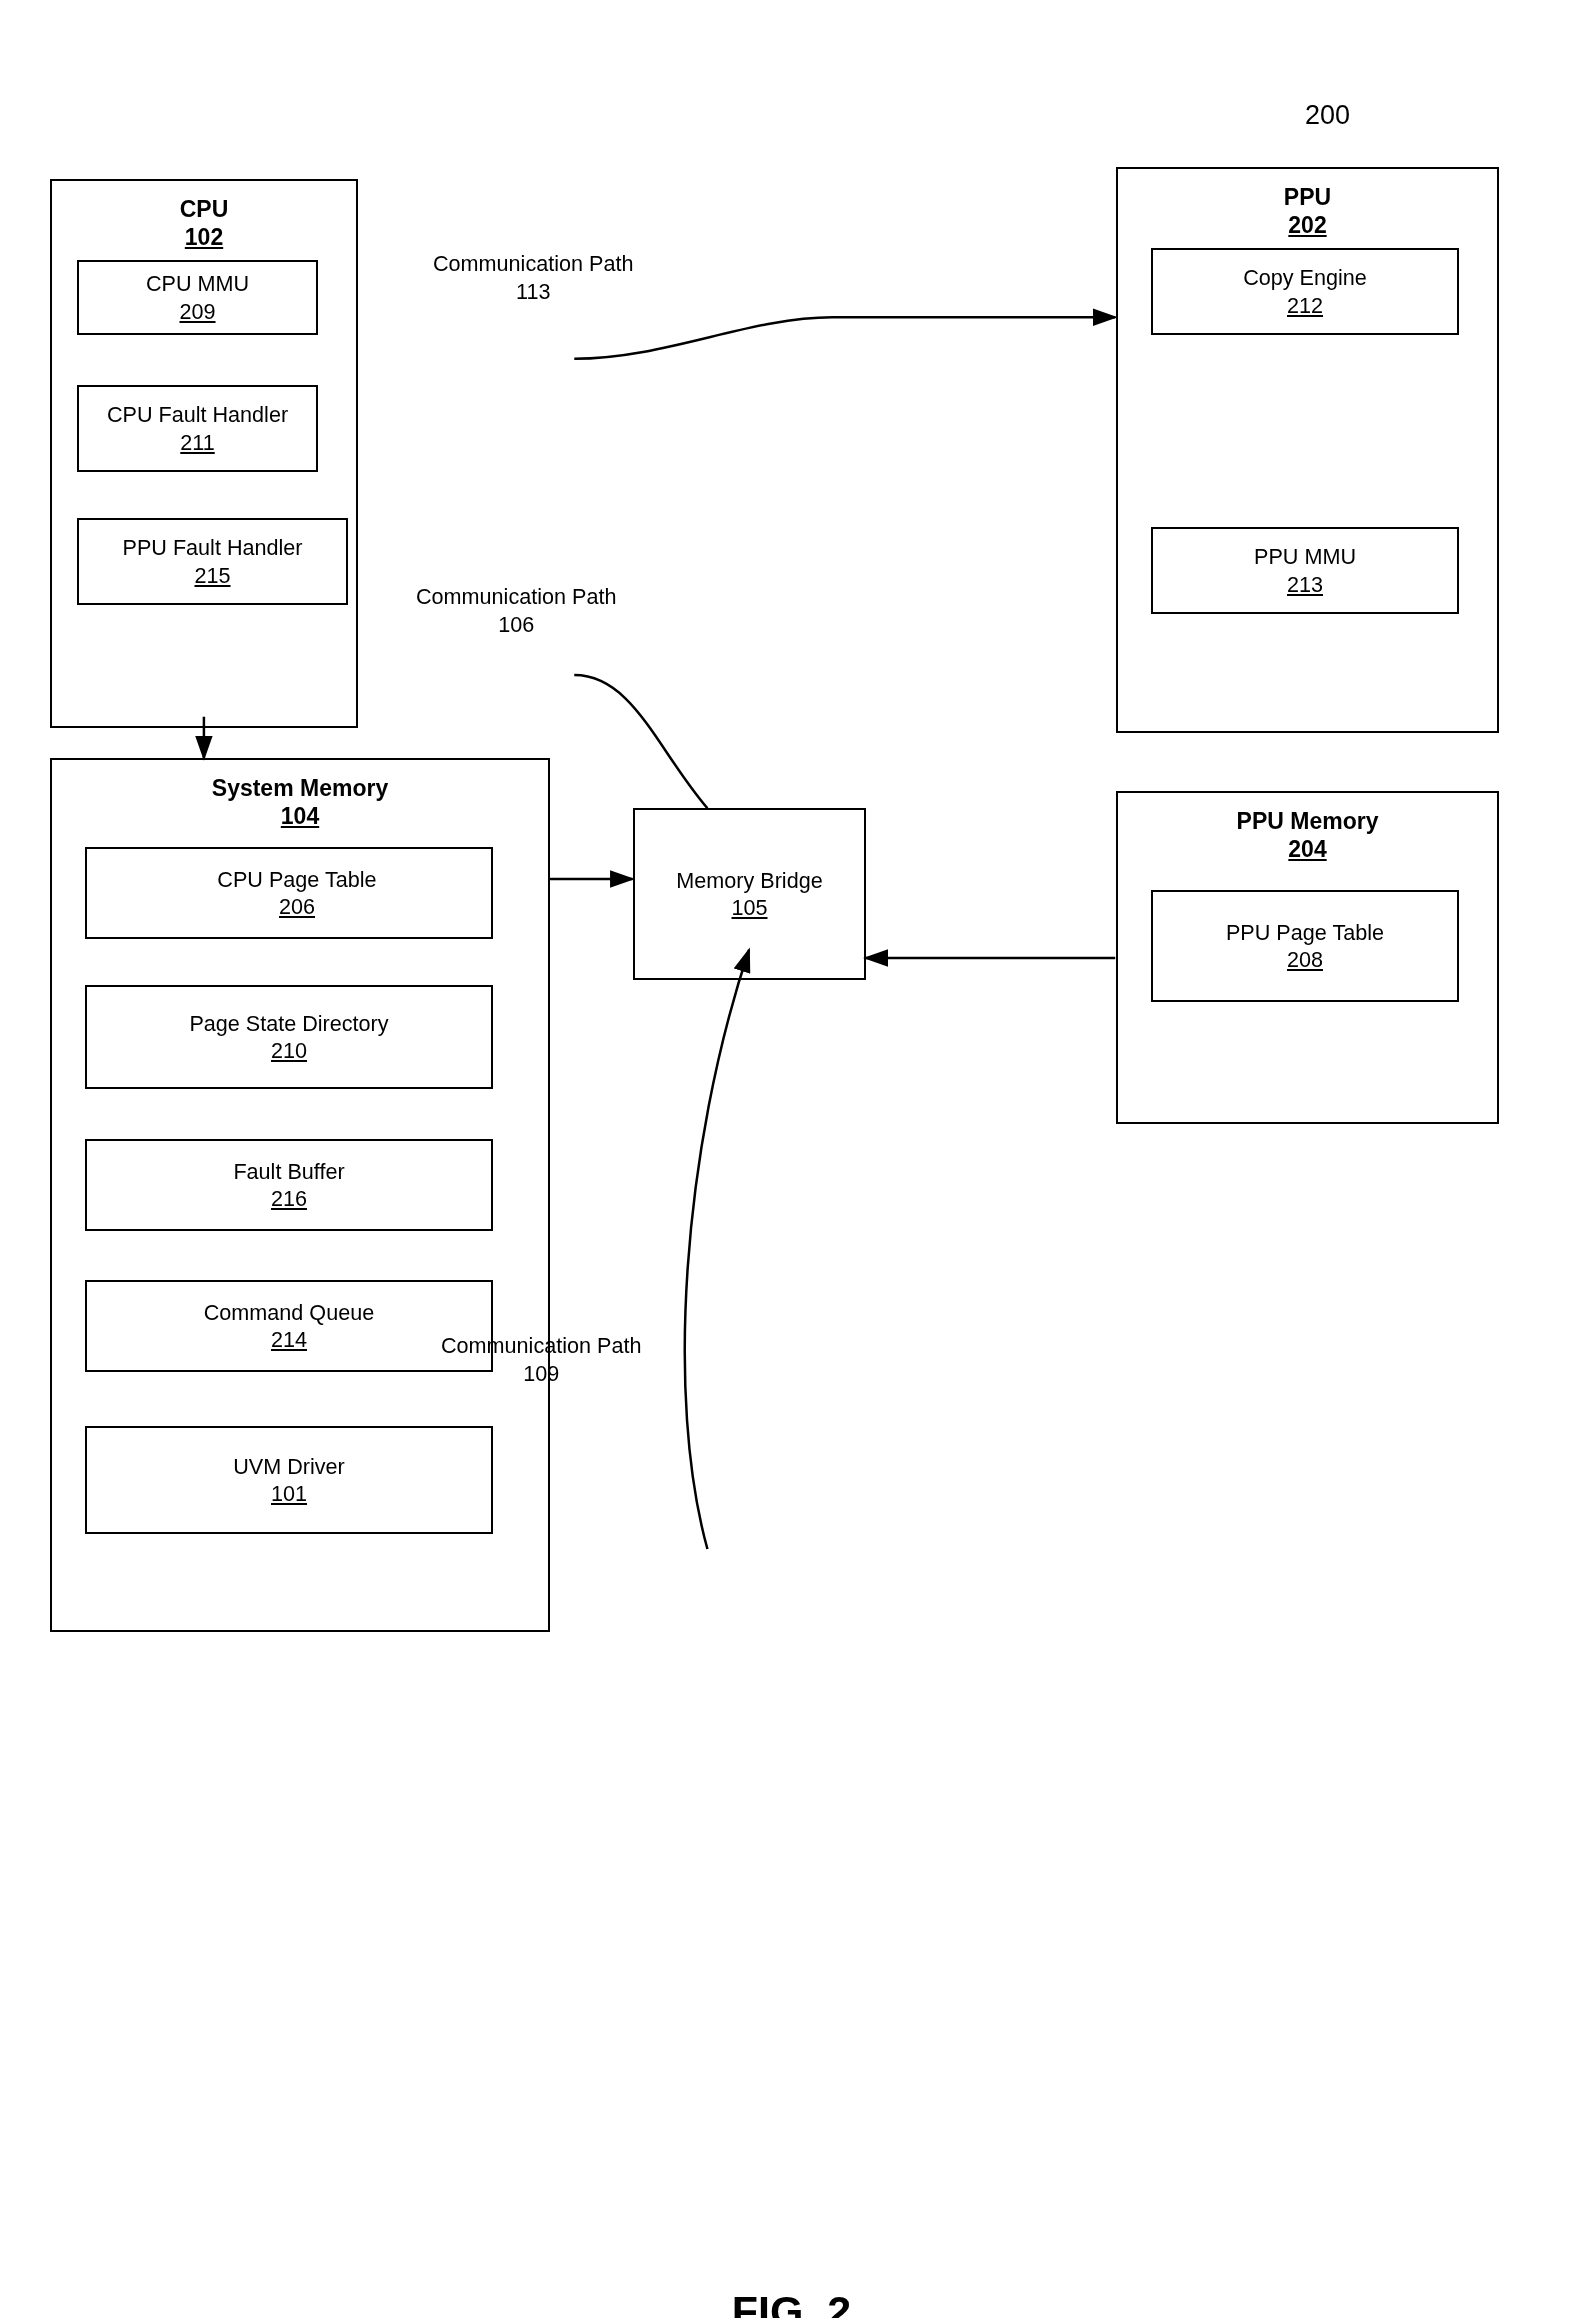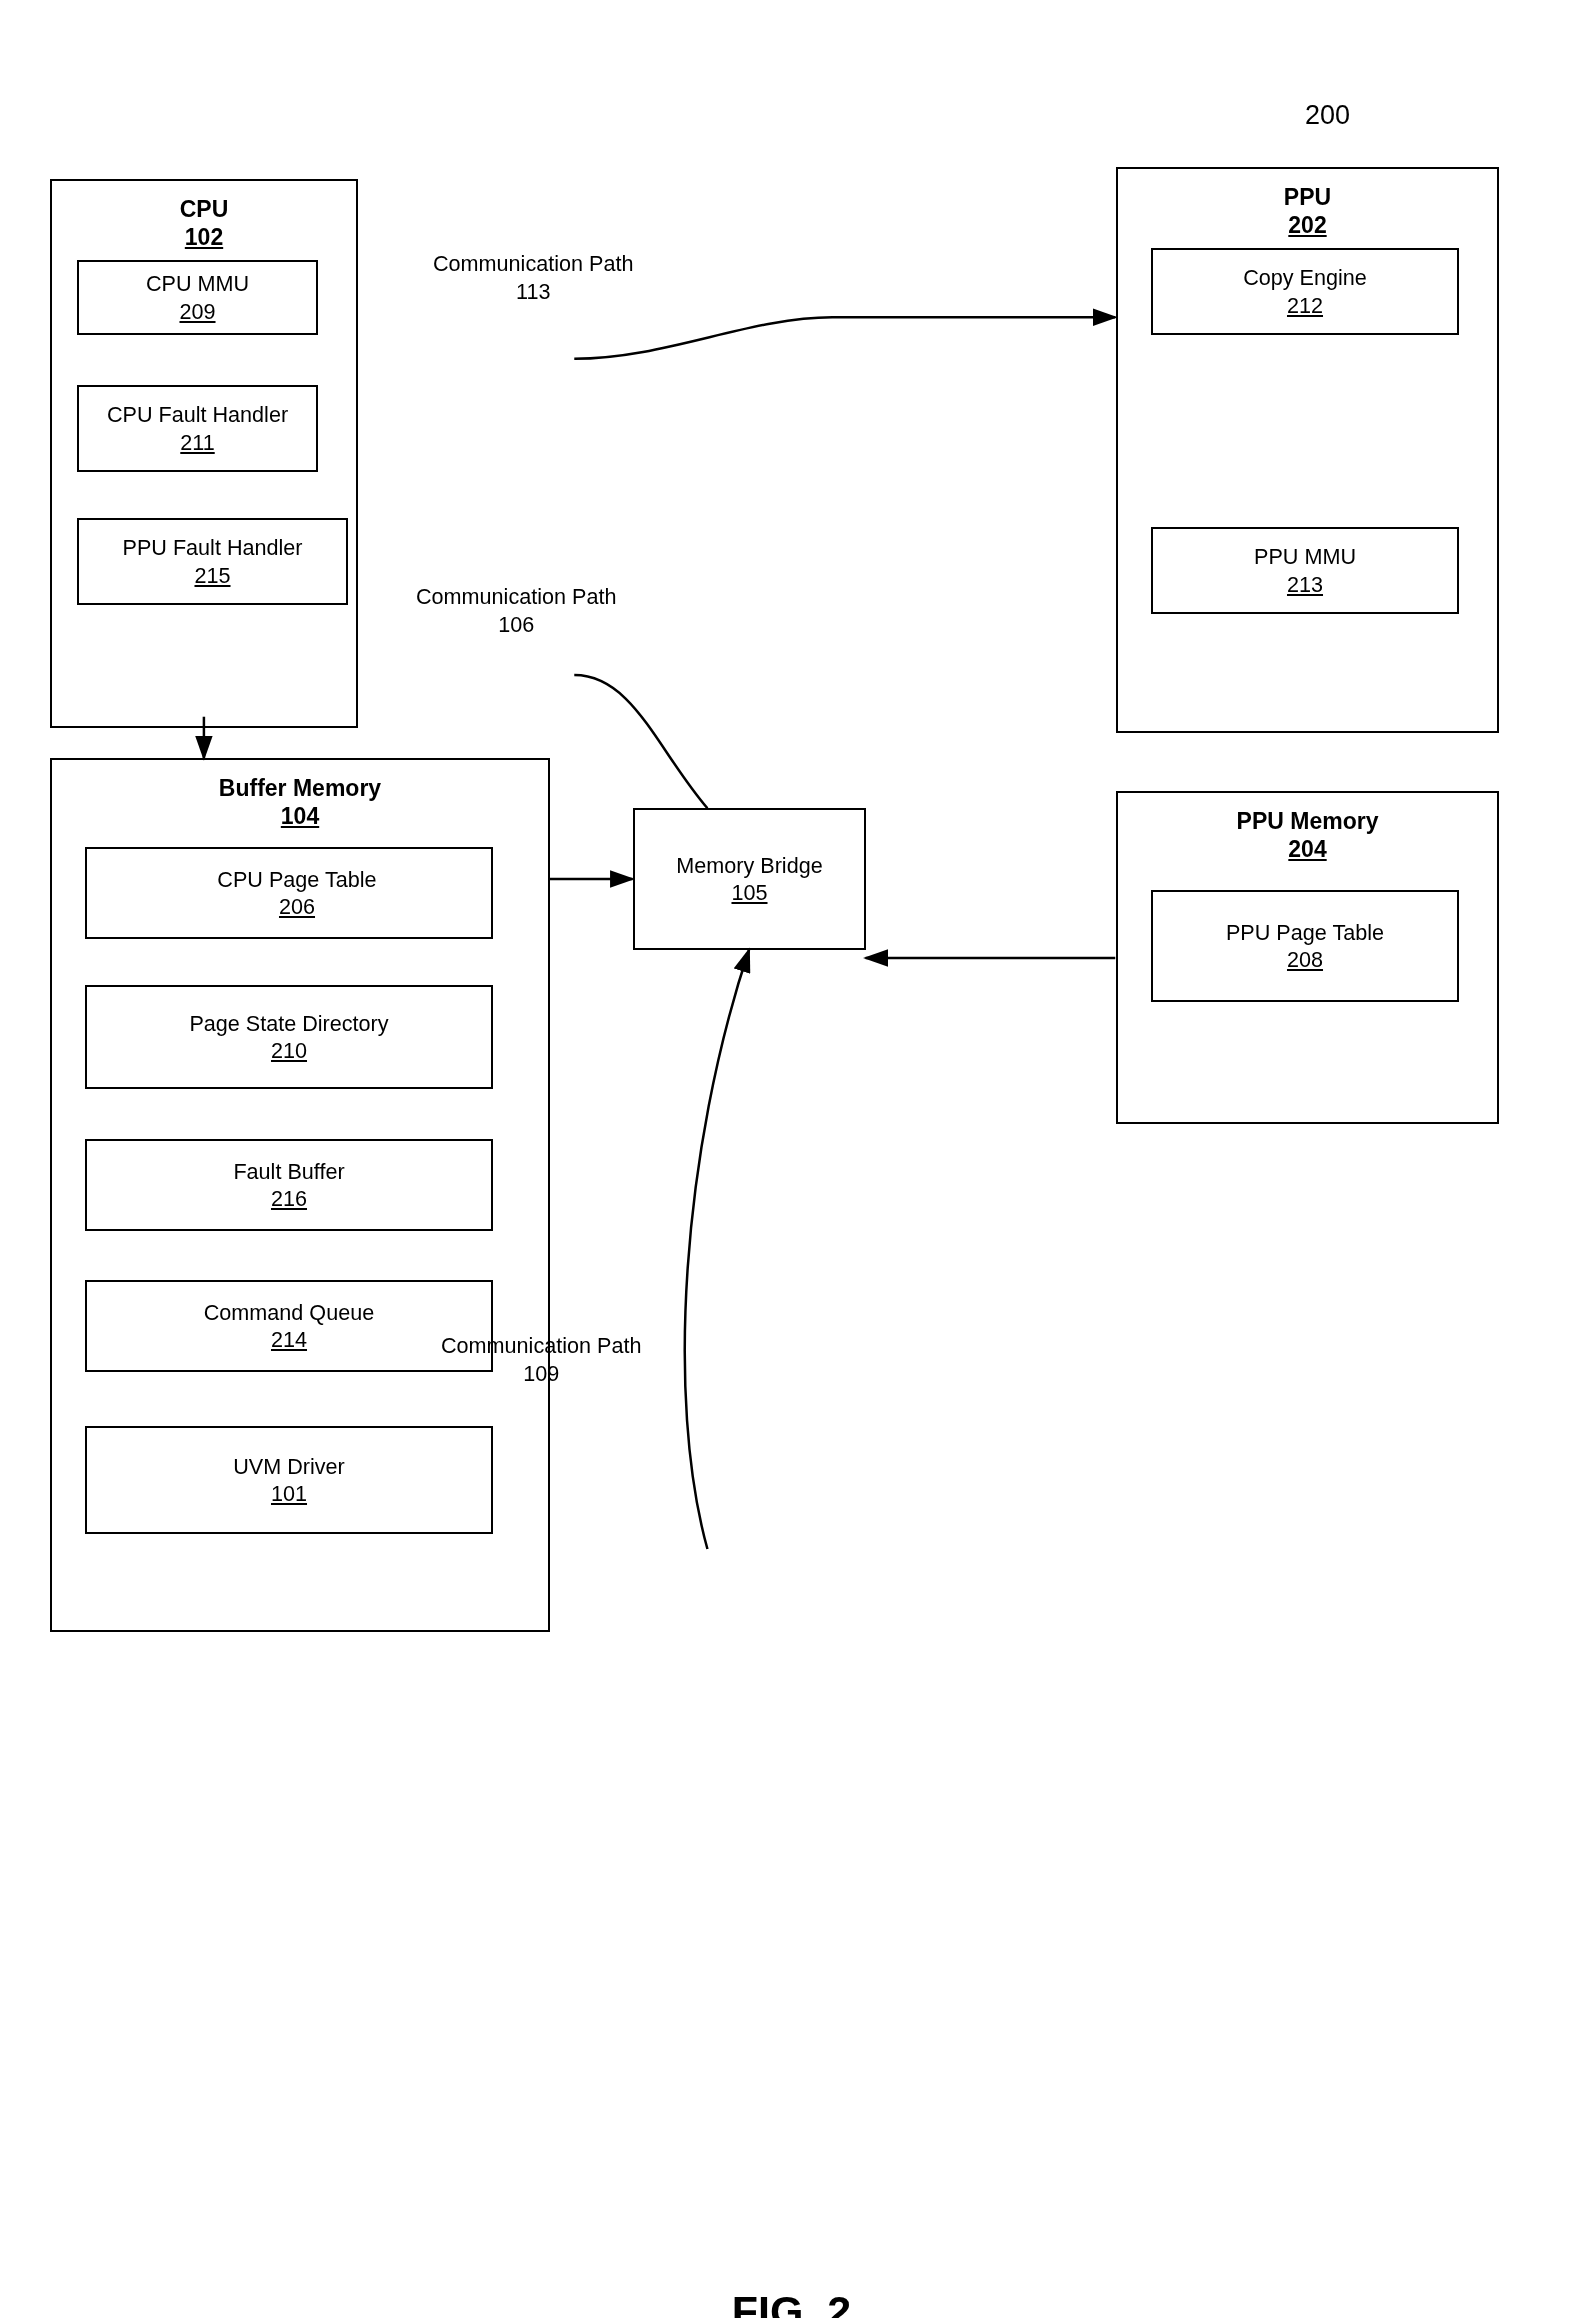--- a/index.html
+++ b/index.html
@@ -129,28 +129,28 @@
       <div class="label-text">Copy Engine</div>
       <div class="label-num">212</div>
     </div>
 
     <div class="inner-box" style="left:33px; top:358px; width:308px; height:87px;">
       <div class="label-text">PPU MMU</div>
       <div class="label-num">213</div>
     </div>
   </div>
 
-  <div class="box" style="left:633px; top:741px; width:233px; height:142px;">
+  <div class="box" style="left:633px; top:741px; width:233px; height:172px;">
     <div class="label-text">Memory Bridge</div>
     <div class="label-num">105</div>
   </div>
 
   <div class="box" style="left:50px; top:691px; width:500px; height:874px;">
     <div style="position:absolute; top:15px; left:50%; transform:translateX(-50%); text-align:center;">
-      <div class="box-title">Buffer Memory</div>
+      <div class="box-title">System Memory</div>
       <div class="box-title box-title-underline">104</div>
     </div>
 
     <div class="inner-box" style="left:33px; top:87px; width:408px; height:92px;padding-left:16px;">
       <div class="label-text">CPU Page Table</div>
       <div class="label-num">206</div>
     </div>
 
     <div class="inner-box" style="left:33px; top:225px; width:408px; height:104px;">
       <div class="label-text">Page State Directory</div>

